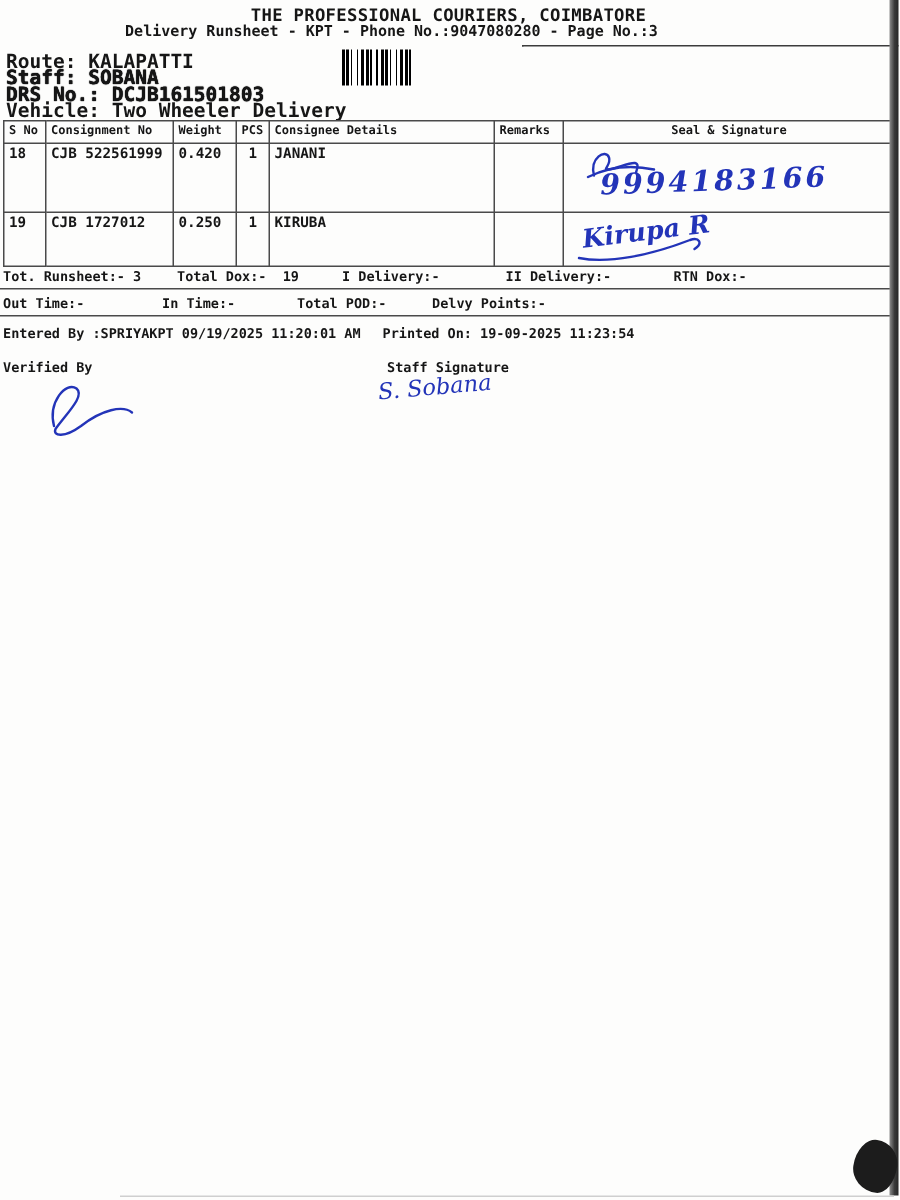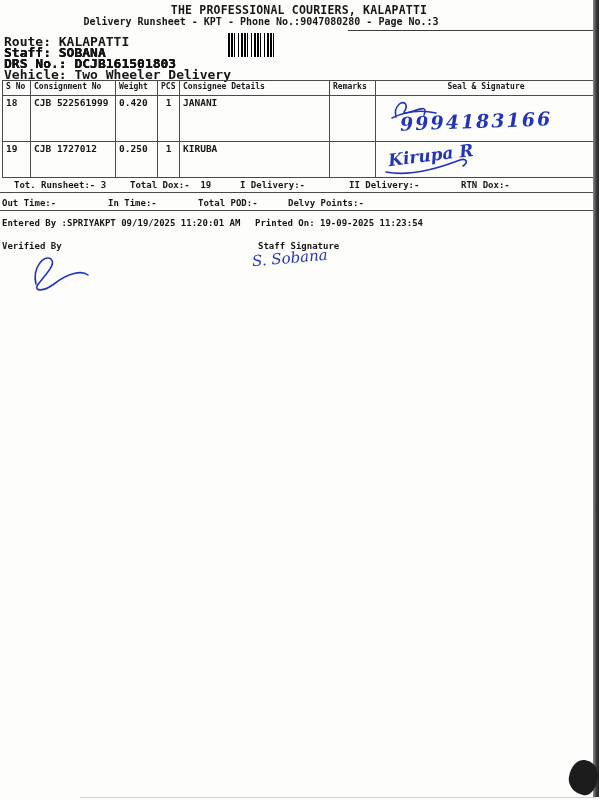--- a/index.html
+++ b/index.html
@@ -29,21 +29,21 @@
   svg.pen path{fill:none;stroke:var(--pen,#2334b8);stroke-width:1.6;stroke-linecap:round;}
   .sumline{font-size:9px;font-weight:bold;white-space:pre;top:0;}
   .hr{left:0;width:597px;border-top:1px solid #4a4a4a;height:0;}
   .edge{right:1px;top:0;width:6px;height:797px;background:linear-gradient(90deg,#8d8d8d,var(--scan_shadow,#3a3a3a) 55%,#262626);}
   .blob{right:2px;bottom:5px;width:29px;height:35px;background:#1c1c1c;border-radius:46% 54% 40% 60%/55% 45% 55% 45%;transform:rotate(8deg);}
   .botline{left:80px;bottom:2px;width:516px;border-top:1px solid #cfcfcf;height:0;}
 </style>
 </head>
 <body>
 
-<div class="abs title">THE PROFESSIONAL COURIERS, KALAPATTI</div>
+<div class="abs title">THE PROFESSIONAL COURIERS, COIMBATORE</div>
 <div class="abs subtitle">Delivery Runsheet - KPT - Phone No.:9047080280 - Page No.:3</div>
 
 <div class="abs infoline" style="top:34px"><span>Route:</span> <span>KALAPATTI</span></div>
 <div class="abs infoline" style="top:45px"><span class="strong">Staff:</span> <span class="strong">SOBANA</span></div>
 <div class="abs infoline" style="top:56px"><span class="strong">DRS No.:</span> <span class="strong">DCJB161501803</span></div>
 <div class="abs infoline" style="top:67px"><span>Vehicle:</span> <span>Two Wheeler Delivery</span></div>
 
 <div class="abs barcode"></div>
 
 <div class="abs rsbox">
@@ -98,21 +98,21 @@
       <td class="sigcell">
         <div class="hw" style="left:12px;top:3px;font-size:17px;transform:rotate(-7deg)">Kirupa R</div>
         <svg class="pen" style="left:6px;top:14px" width="92" height="20" viewBox="0 0 92 20">
             <path d="M4 16 C24 20 52 14 78 4 C84 2 87 6 81 10"></path>
           </svg>
       </td>
     </tr>
   </tbody>
 </table>
 
-<div class="abs" style="top:180px;left:12px;width:500px;height:12px">
+<div class="abs" style="top:180px;left:0;width:500px;height:12px">
   <span class="abs sumline" style="left:2px">Tot. Runsheet:- 3</span>
   <span class="abs sumline" style="left:118px">Total Dox:-  19</span>
   <span class="abs sumline" style="left:228px">I Delivery:-</span>
   <span class="abs sumline" style="left:337px">II Delivery:-</span>
   <span class="abs sumline" style="left:449px">RTN Dox:-</span>
 </div>
 <div class="abs hr" style="top:192px"></div>
 
 <div class="abs" style="top:198px;left:0;width:598px;height:12px">
   <span class="abs sumline" style="left:2px">Out Time:-</span>

